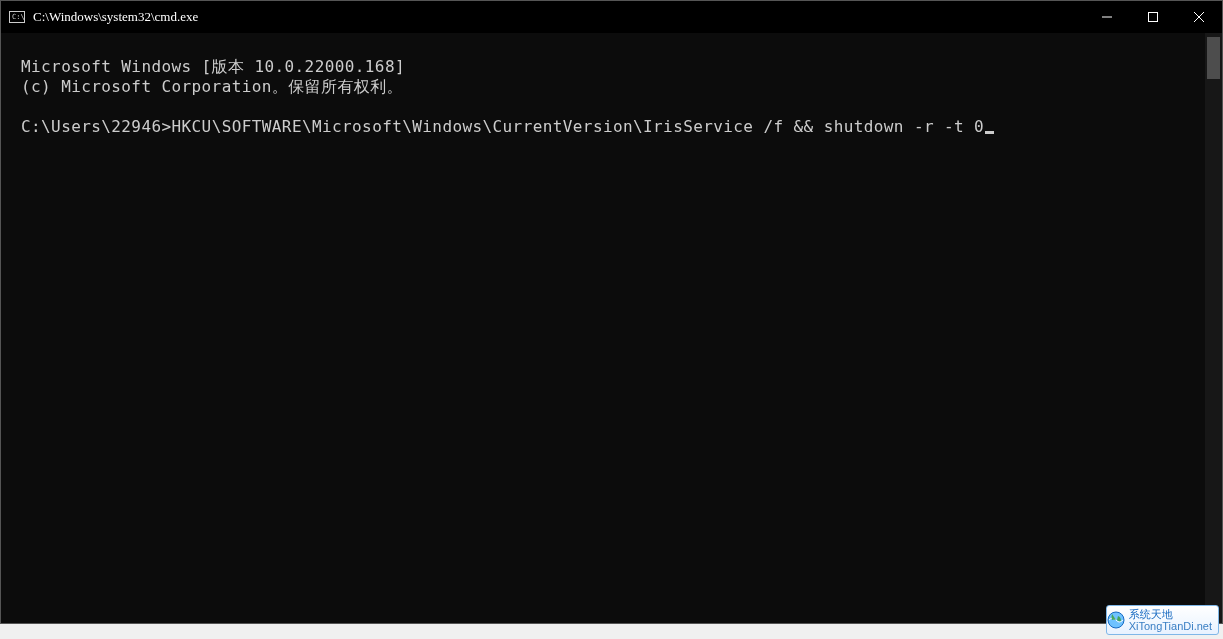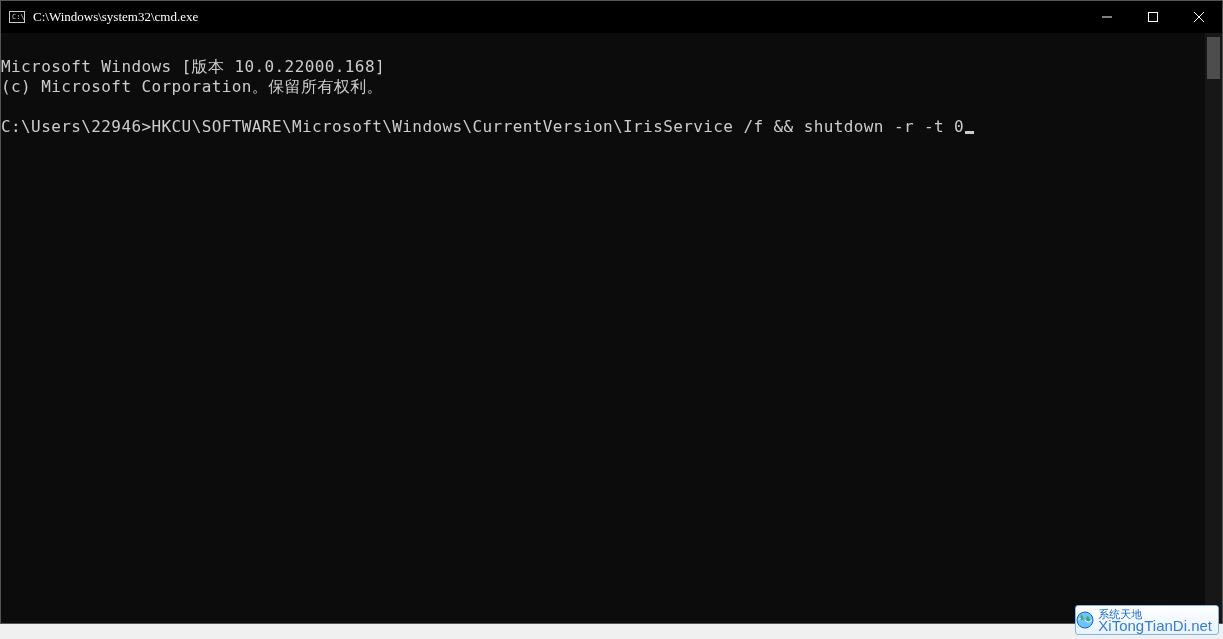--- a/index.html
+++ b/index.html
@@ -11,21 +11,21 @@
   .titlebar {
     height:32px; background:#000; display:flex; align-items:center; color:#fff;
     font-size:13px;
   }
   .titlebar .icon-slot { width:16px; height:16px; margin:0 8px 0 8px; display:flex; align-items:center; justify-content:center; }
   .titlebar .title { flex:0 0 auto; white-space:nowrap;font-family:Liberation Serif, serif; }
   .titlebar .spacer { flex:1 1 auto; }
   .winbtn { width:46px; height:32px; display:flex; align-items:center; justify-content:center; color:#fff; }
   .terminal-wrap { flex:1 1 auto; position:relative; background:#0c0c0c; display:flex; }
   .terminal {
-    flex:1 1 auto; padding:4px 2px 2px 0;
+    flex:1 1 auto; padding:4px 2px 2px 20px;
     font-family: "NSimSun","SimSun","Consolas",monospace;
     font-size:16px; line-height:20px; color:#cccccc; white-space:pre; letter-spacing:0.4px;
   }
   .prompt-line { white-space:pre; }
   .cursor {
     display:inline-block; width:9px; height:3px; background:#cccccc; vertical-align:baseline;
     position:relative; top:2px; margin-left:1px;
     animation:blink 1s step-end infinite;
   }
   @keyframes blink { 50% { opacity:0; } }
@@ -36,21 +36,21 @@
     position:absolute; left:2px; right:2px; top:4px; height:42px;
     background:#4d4d4d; border-radius:0;
   }
   .watermark {
     position:absolute; right:4px; bottom:4px; display:flex; align-items:center;
     background:linear-gradient(#ffffff,#e8f2ff); border:1px solid #7fb7e8; border-radius:3px;
     padding:2px 6px 2px 0; font-size:11px; line-height:12px; color:#1669c1; font-family:"Microsoft YaHei","Segoe UI",sans-serif;
   }
   .watermark .wm-icon { width:18px; height:18px; margin-right:4px; }
   .watermark .wm-text { display:flex; flex-direction:column; }
-  .watermark .wm-sub { font-size:15px; color:#3a7fc4; }
+  .watermark .wm-sub { font-size:11px; color:#3a7fc4; }
 </style>
 </head>
 <body>
 
 <div class="window">
 
   <div class="titlebar">
     <span class="icon-slot">
       <svg width="16" height="16" viewBox="0 0 16 16">
         <rect x="0.5" y="2.5" width="15" height="11" fill="#000" stroke="#ccc" stroke-width="1"></rect>

